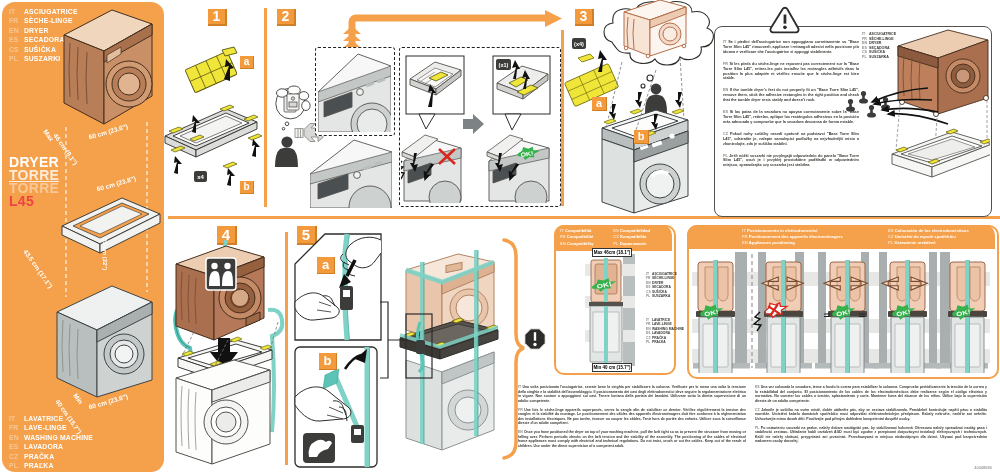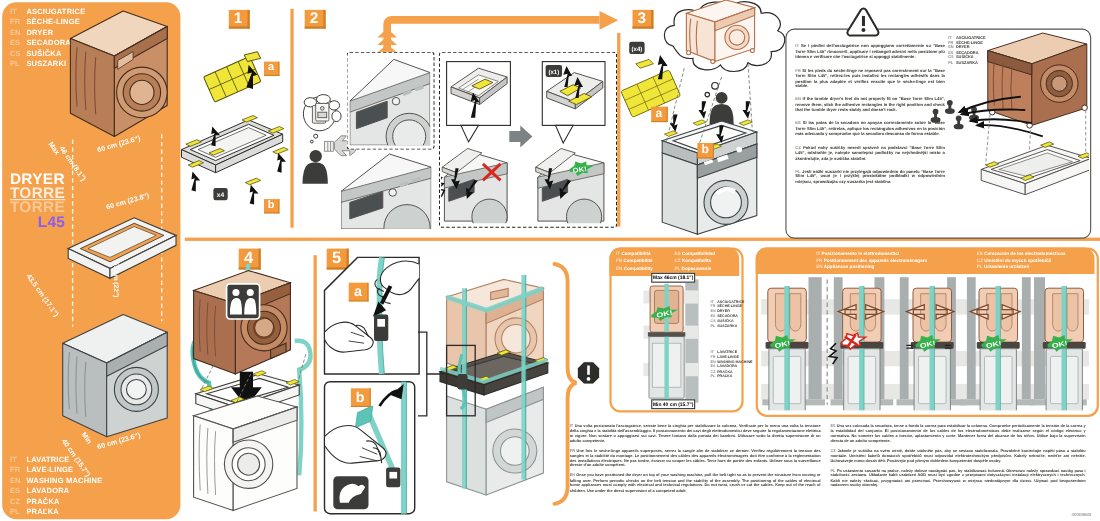--- a/index.html
+++ b/index.html
@@ -27,21 +27,21 @@
  <div class="langrow"><span class="cd">FR</span>SÈCHE-LINGE</div>
  <div class="langrow"><span class="cd">EN</span>DRYER</div>
  <div class="langrow"><span class="cd">ES</span>SECADORA</div>
  <div class="langrow"><span class="cd">CS</span>SUŠIČKA</div>
  <div class="langrow"><span class="cd">PL</span>SUSZARKI</div>
 </div>
 <div class="abs" style="left:9px;top:156px;font-weight:bold;font-size:14px;line-height:13px;letter-spacing:.3px;">
  <div style="color:#fff;">DRYER</div>
  <div style="color:rgba(255,255,255,.8);text-decoration:underline;">TORRE</div>
  <div style="color:rgba(255,255,255,.42);">TORRE</div>
- <div style="color:#8b5cf6;text-align:right;">L45</div>
+ <div style="color:#ef4444;">L45</div>
 </div>
 <div class="abs" style="left:9px;top:414px;">
  <div class="langrow"><span class="cd">IT</span>LAVATRICE</div>
  <div class="langrow"><span class="cd">FR</span>LAVE-LINGE</div>
  <div class="langrow"><span class="cd">EN</span>WASHING MACHINE</div>
  <div class="langrow"><span class="cd">ES</span>LAVADORA</div>
  <div class="langrow"><span class="cd">CZ</span>PRAČKA</div>
  <div class="langrow"><span class="cd">PL</span>PRAĽKA</div>
 </div>
 

